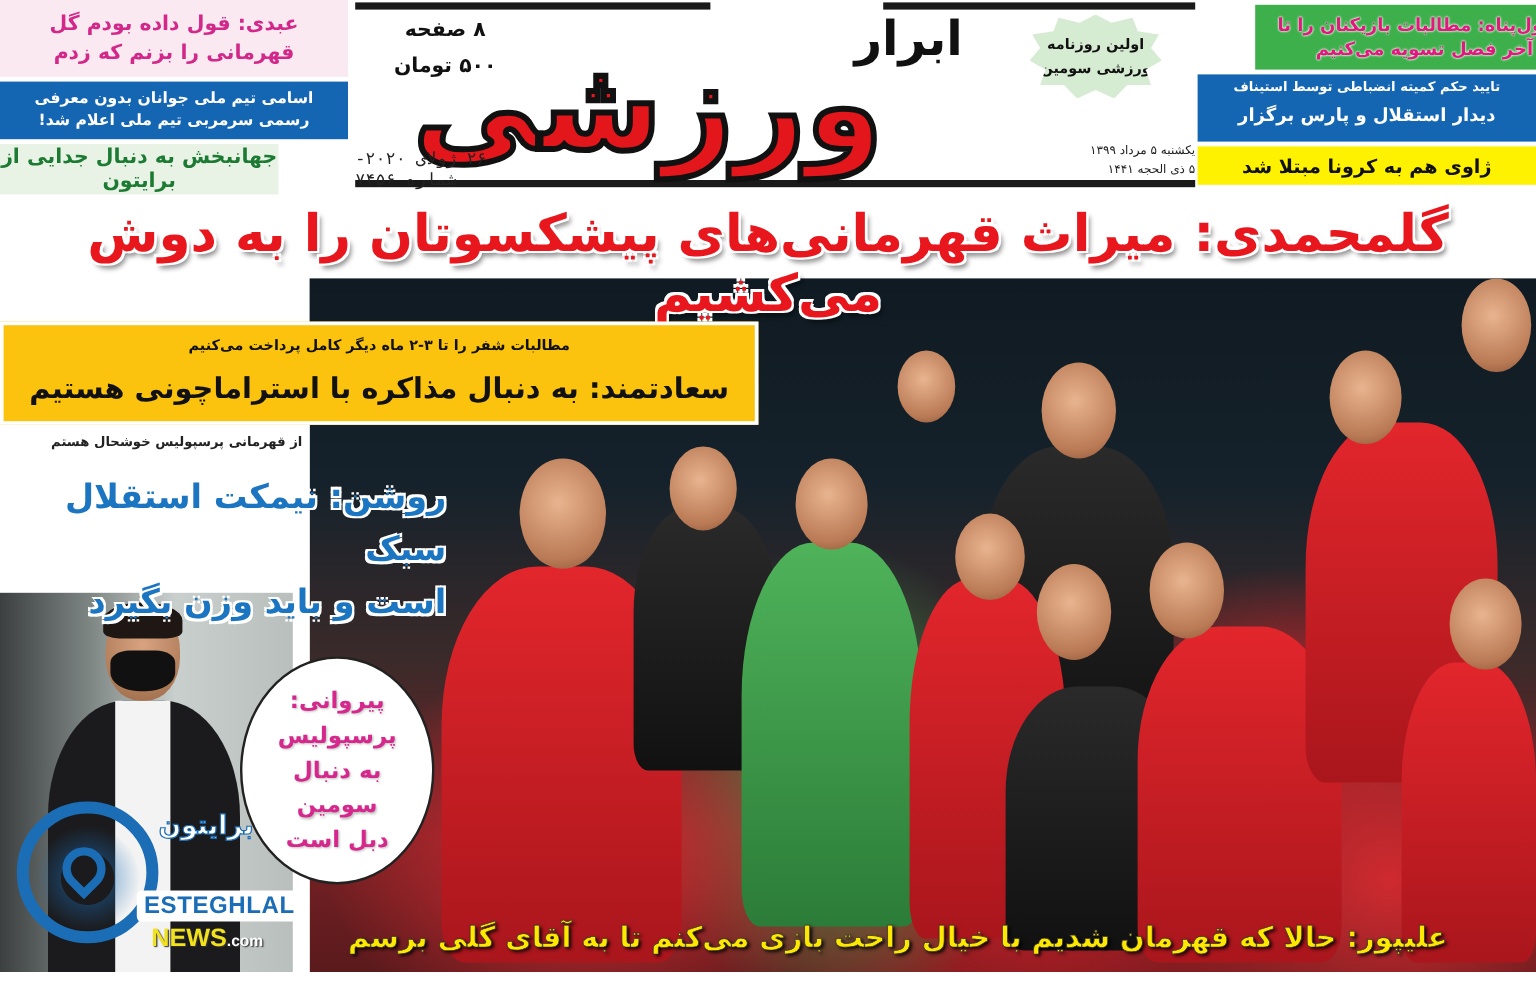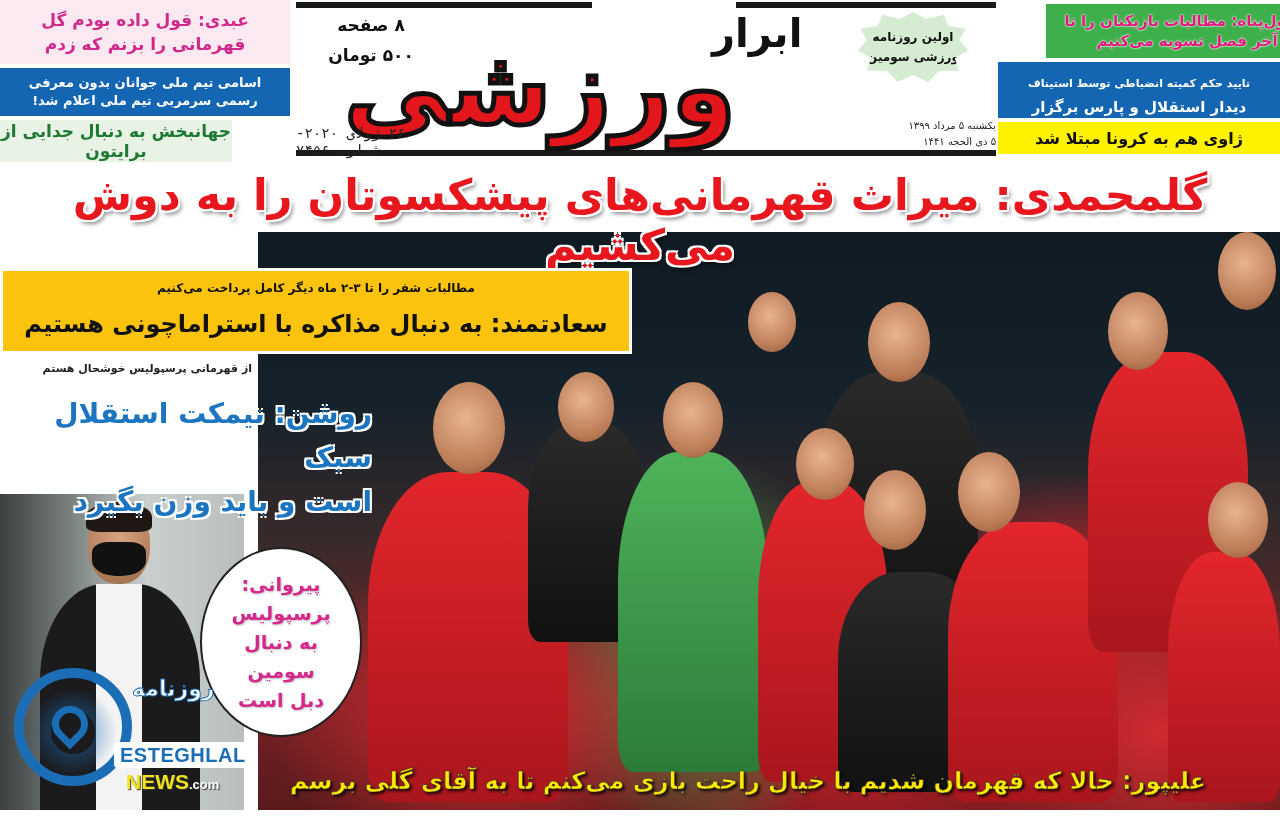--- a/index.html
+++ b/index.html
@@ -9,21 +9,21 @@
   .abs { position: absolute; }
   .center { display: flex; align-items: center; justify-content: center; text-align: center; }
 
   
   .box-pink { left: 0; top: 0; width: 290px; height: 64px; background: #fbe9f1; color: #d2288a; font-size: 17px; font-weight: bold; line-height: 24px; padding: 4px 10px; }
   .box-blue-l { left: 0; top: 68px; width: 290px; height: 48px; background: #1466b3; color: #fff; font-size: 13px; font-weight: bold; line-height: 18px; padding: 4px 8px; }
   .box-green-l { left: 0; top: 120px; width: 232px; height: 42px; background: #e8f3e6; color: #1d7a33; font-size: 17px; font-weight: bold; }
 
   
   .box-green-r { left: 998px; top: 4px; width: 282px; height: 54px; background: #3daf4b; color: #e01a7d; font-size: 15px; font-weight: bold; line-height: 20px; padding: 4px; text-shadow: 0 0 2px #fff, 0 0 2px #fff; margin-left: 48px; }
-  .box-blue-r { left: 998px; top: 62px; width: 282px; height: 56px; background: #1466b3; color: #fff; padding: 14px 6px; }
+  .box-blue-r { left: 998px; top: 62px; width: 282px; height: 56px; background: #1466b3; color: #fff; padding: 3px 6px; }
   .box-blue-r .kicker { font-size: 11px; font-weight: bold; line-height: 16px; }
   .box-blue-r .head { font-size: 15px; font-weight: bold; line-height: 30px; }
   .box-yellow-r { left: 998px; top: 122px; width: 282px; height: 32px; background: #fff200; color: #111; font-size: 16px; font-weight: bold; }
 
   
   .mast-rule { background: #1a1a1a; height: 6px; }
   .mast { left: 296px; top: 0; width: 700px; height: 165px; }
   .logo-wrap { left: 180px; top: 0; width: 330px; height: 160px; }
   .logo-main { position: absolute; left: 0; top: 18px; width: 260px; height: 140px; font-family: "DejaVu Sans", sans-serif; font-weight: bold; font-size: 104px; color: #e3161b; -webkit-text-stroke: 5px #111; line-height: 140px; text-align: center; letter-spacing: -6px; }
   .logo-abrar { position: absolute; left: 236px; top: 8px; font-size: 40px; font-weight: bold; color: #111; line-height: 50px; }
@@ -188,21 +188,21 @@
   <div>پیروانی:</div>
   <div>پرسپولیس</div>
   <div>به دنبال</div>
   <div>سومین</div>
   <div>دبل است</div>
 </div>
 
 <div class="abs wm">
   <div class="wm-ball"></div>
   <div class="wm-pin"></div>
-  <div class="wm-fa">روزنامه</div>
+  <div class="wm-fa">برایتون</div>
   <div class="wm-en">ESTEGHLAL</div>
   <div class="wm-news">
     <span class="n">NEWS</span><span class="c">.com</span>
   </div>
 </div>
 
 <div class="abs center bottom-head">
   <span>علیپور: حالا که قهرمان شدیم با خیال راحت بازی می‌کنم تا به آقای گلی برسم</span>
 </div>
 <div class="abs bottom-rule"></div>

